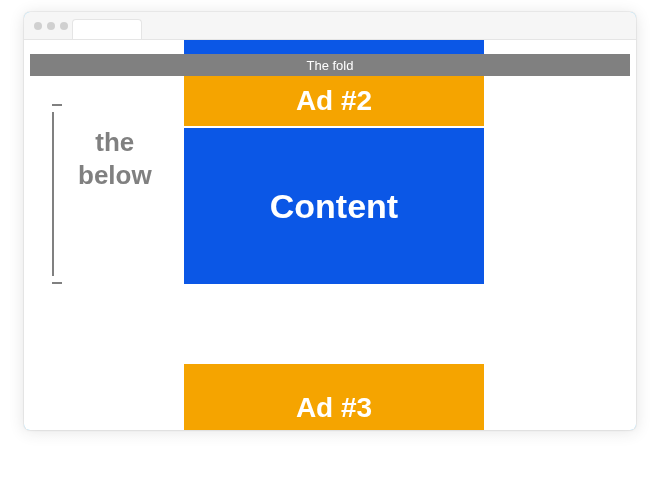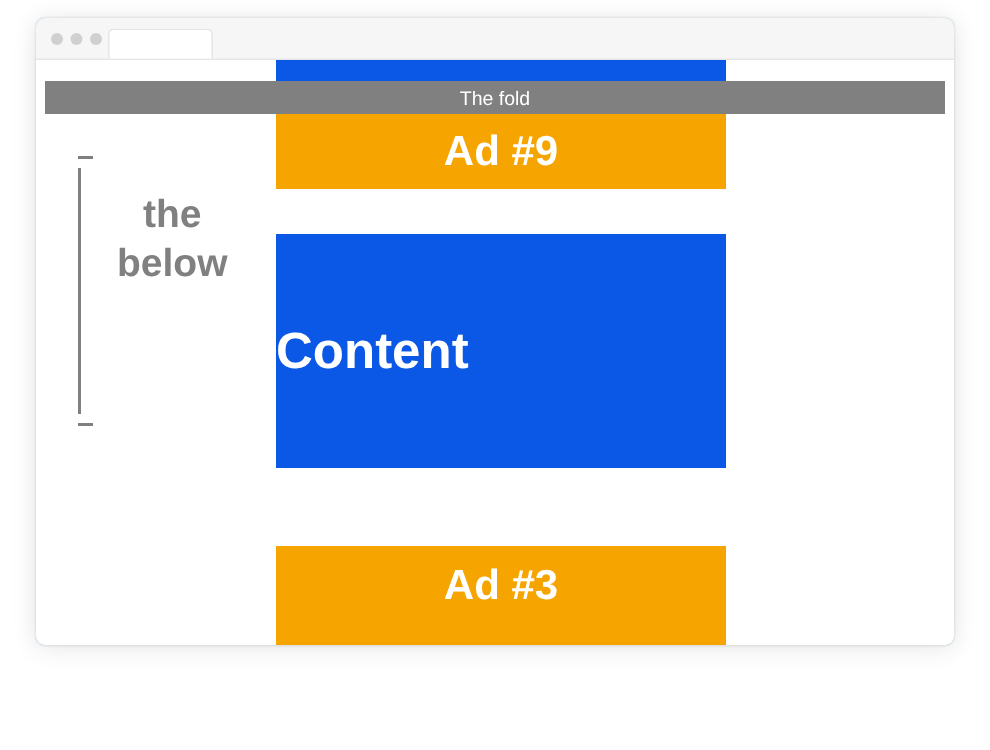--- a/index.html
+++ b/index.html
@@ -89,46 +89,46 @@
       background: #f5a400;
       color: #fff;
       font-weight: 800;
       font-size: 28px;
       display: flex;
       align-items: center;
       justify-content: center;
     }
     .content-block {
       position: absolute;
-      top: 116px;
+      top: 88px;
       left: 160px;
       width: 300px;
       height: 156px;
       background: #0b57e6;
       color: #fff;
       font-weight: 800;
       font-size: 34px;
       display: flex;
       align-items: center;
-      justify-content: flex-start;
+      justify-content: center;
     }
     .ad3 {
       position: absolute;
       top: 324px;
       left: 160px;
       width: 300px;
       height: 66px;
       background: #f5a400;
       color: #fff;
       font-weight: 800;
       font-size: 28px;
       display: flex;
       align-items: flex-start;
       justify-content: center;
-      padding-top: 10px;
+      padding-top: 28px;
     }
     .below-label-group {
       position: absolute;
       top: 60px;
       left: 28px;
       width: 118px;
       display: flex;
       align-items: flex-start;
     }
     .bracket {
@@ -208,21 +208,21 @@
       <div class="traffic-light"></div>
     </div>
     <div class="tab"></div>
   </div>
   <div class="viewport">
     <div class="ad-top-sliver"></div>
     <div class="fold-bar">
       <span>The fold</span>
     </div>
     <div class="ad2">
-      <span>Ad #9</span>
+      <span>Ad #2</span>
     </div>
     <div class="below-label-group">
       <div class="bracket">
         <div class="bracket-t"></div>
         <div class="bracket-v"></div>
         <div class="bracket-b"></div>
       </div>
       <div class="below-text">
         <div>the</div>
         <div>below</div>

